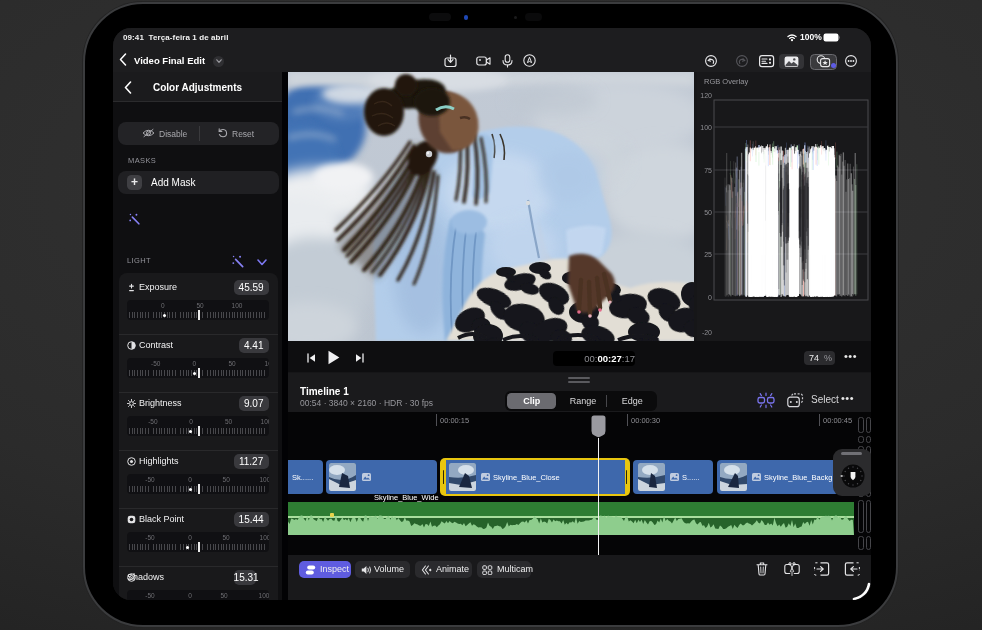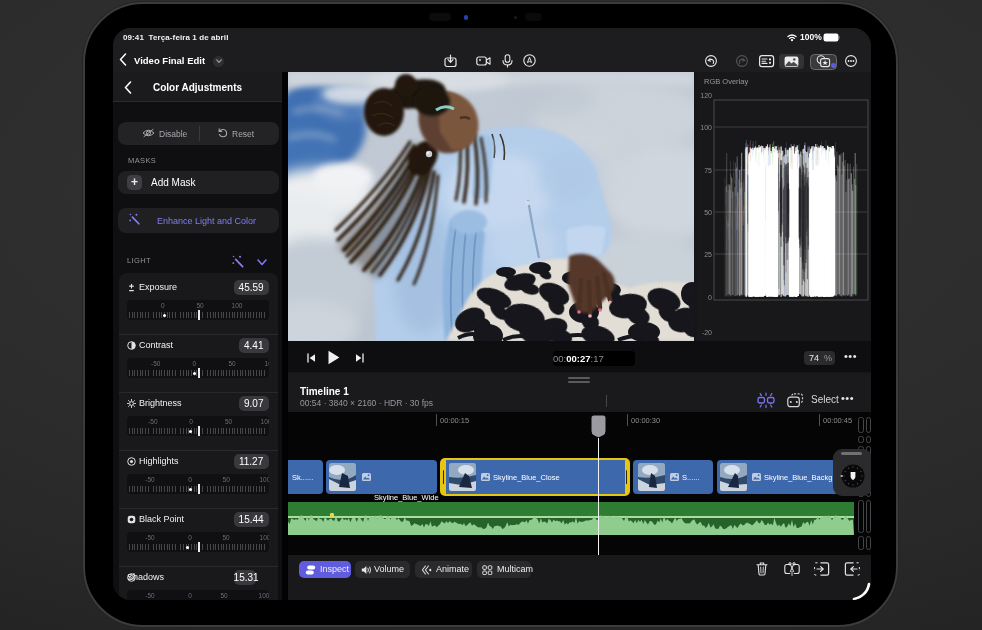--- a/index.html
+++ b/index.html
@@ -46,21 +46,21 @@
   .ruler .nums { position:absolute; top:2px; left:0; width:100%; height:8px; font-size:6.5px; color:#6e6e73; }
   .ruler .nums span { position:absolute; transform:translateX(-50%); }
   .ruler .ticks { position:absolute; left:2px; right:2px; top:12px; height:6px;
      background:repeating-linear-gradient(90deg, #47474b 0px, #47474b 0.9px, transparent 0.9px, transparent 2.7px); }
   .ruler .dot { position:absolute; width:3px; height:3px; border-radius:50%; background:#fff; top:13.5px; }
   .ruler .cur { position:absolute; width:1.5px; top:10px; height:10px; background:#ececec; }
   
   .videowrap { left:175px; top:44px; width:406px; height:269px; overflow:hidden; }
   .scope { left:584px; top:44px; width:174px; height:269px; background:#18181a; }
   .playbar { left:175px; top:313px; width:583px; height:31px; background:#0e0e10; }
-  .timecode { position:absolute; left:265px; top:10px; width:82px; height:15px; background:#000; border-radius:4px; font-size:9.5px; line-height:15px; text-align:left; color:#8e8e93; }
+  .timecode { position:absolute; left:265px; top:10px; width:82px; height:15px; background:#000; border-radius:4px; font-size:9.5px; line-height:15px; text-align:right; color:#8e8e93; }
   .tl-head { left:175px; top:345px; width:583px; height:39px; background:#1a1a1c; }
   .seg { position:absolute; left:217px; top:18px; width:152px; height:20px; background:#0b0b0c; border-radius:6px; display:flex; align-items:center; }
   .seg div { flex:1; text-align:center; font-size:9px; color:#d8d8da; line-height:16px; }
   .seg .on { background:#6b6b70; border-radius:4.5px; height:16px; margin:0 2px; color:#fff; font-weight:bold; line-height:16px; }
   .tl-body { left:175px; top:384px; width:583px; height:143px; background:#050506; }
   .clip { position:absolute; top:48px; height:34px; background:#3e68ac; border-radius:4px; overflow:hidden; }
   .cliplabel { position:absolute; font-size:7.5px; color:#fff; white-space:nowrap; }
   .bottombar { left:175px; top:527px; width:583px; height:45px; background:#19191b; }
   .bbtn { position:absolute; top:6px; height:17px; border-radius:5px; background:#2a2a2d; color:#ededee; font-size:9px; line-height:17px; }
   .rlabel { position:absolute; font-size:7.5px; color:#8e8e93; top:4px; }
@@ -175,23 +175,20 @@
         <path d="M2.2 0.8 L2.2 3.4 L4.8 3.4" stroke="#a8a8ad" stroke-width="1.1" fill="none" stroke-linecap="round" stroke-linejoin="round"></path>
       </svg>
     <div class="abs sb-btn-txt" style="left:119px;top:57px;">Reset</div>
 
     <div class="abs sec-label" style="left:15px;top:84px;">MASKS</div>
     <div class="abs addmask">
         <div class="plusbox">+</div>
       </div>
     <div class="abs" style="left:38px;top:105px;font-size:10px;color:#fff;">Add Mask</div>
 
-    <div class="abs enhance">
-        <div class="enh-txt">Enhance Light and Color</div>
-      </div>
     <svg class="abs" style="left:16px;top:141px;" width="12" height="12" viewBox="0 0 12 12">
         <path d="M3.3600000000000003 4.08 L9.84 10.8" stroke="#8781f5" stroke-width="1.6" stroke-linecap="round"></path>
         <path d="M7.4399999999999995 1.6800000000000002 l0 0" stroke="#8781f5" stroke-width="1.92" stroke-linecap="round"></path>
         <path d="M1.2000000000000002 7.4399999999999995 l0 0" stroke="#8781f5" stroke-width="1.7600000000000002" stroke-linecap="round"></path>
         <path d="M1.44 1.44 l0 0" stroke="#8781f5" stroke-width="1.4400000000000002" stroke-linecap="round"></path>
       </svg>
 
     <div class="abs sec-label" style="left:14px;top:184px;">LIGHT</div>
     <svg class="abs" style="left:119px;top:183px;" width="13" height="13" viewBox="0 0 13 13">
         <path d="M3.6400000000000006 4.42 L10.66 11.700000000000001" stroke="#8781f5" stroke-width="1.7" stroke-linecap="round"></path>
@@ -1119,20 +1116,25 @@
     <div class="abs" style="left:516px;top:9.5px;width:31px;height:14.5px;background:#2b2b2e;border-radius:4px;"></div>
     <div class="abs" style="left:521px;top:12px;font-size:9px;color:#ececec;">74&nbsp;&nbsp;<span style="color:#98989d;">%</span></div>
     <div class="abs" style="left:556px;top:9px;font-size:11px;color:#e8e8e8;letter-spacing:0.5px;">•••</div>
   </div>
 
   <div class="abs tl-head">
     <div class="abs" style="left:280px;top:4px;width:22px;height:2px;border-radius:1px;background:#5a5a5e;"></div>
     <div class="abs" style="left:280px;top:8px;width:22px;height:2px;border-radius:1px;background:#5a5a5e;"></div>
     <div class="abs" style="left:12px;top:13px;font-size:10px;font-weight:bold;color:#fff;">Timeline 1</div>
     <div class="abs" style="left:12px;top:25px;font-size:8.5px;color:#98989d;">00:54 · 3840 × 2160 · HDR · 30 fps</div>
+    <div class="seg">
+        <div class="on">Clip</div>
+        <div>Range</div>
+        <div>Edge</div>
+      </div>
     <div class="abs" style="left:318px;top:22px;width:1px;height:12px;background:#47474b;"></div>
     <svg class="abs" style="left:469px;top:18.5px;" width="18" height="17" viewBox="0 0 18 17">
         <rect x="1" y="5.5" width="6.5" height="5.5" rx="1.8" stroke="#7a74ee" stroke-width="1.3" fill="none"></rect>
         <rect x="10.5" y="5.5" width="6.5" height="5.5" rx="1.8" stroke="#7a74ee" stroke-width="1.3" fill="none"></rect>
         <path d="M9 1 L9 3.4 M3.2 1.6 L4.4 3.6 M14.8 1.6 L13.6 3.6 M9 13.2 L9 15.6 M3.2 15 L4.4 13 M14.8 15 L13.6 13" stroke="#7a74ee" stroke-width="1.2" stroke-linecap="round"></path>
       </svg>
       <svg class="abs" style="left:499px;top:19.5px;" width="17" height="15" viewBox="0 0 17 15">
         <rect x="4.5" y="0.8" width="11" height="9" rx="2.5" stroke="#c8c8cc" stroke-width="1.2" fill="none" stroke-dasharray="2 1.6"></rect>
         <rect x="0.8" y="4.2" width="11.5" height="9.5" rx="2.5" stroke="#d8d8dc" stroke-width="1.2" fill="#1a1a1c"></rect>
         <circle cx="3.8" cy="9" r="1" fill="#d8d8dc"></circle>

